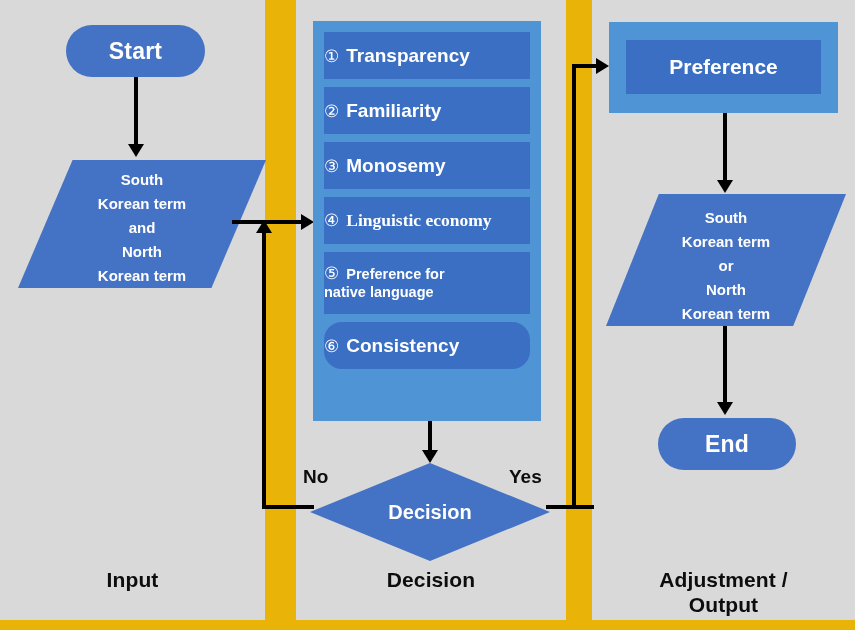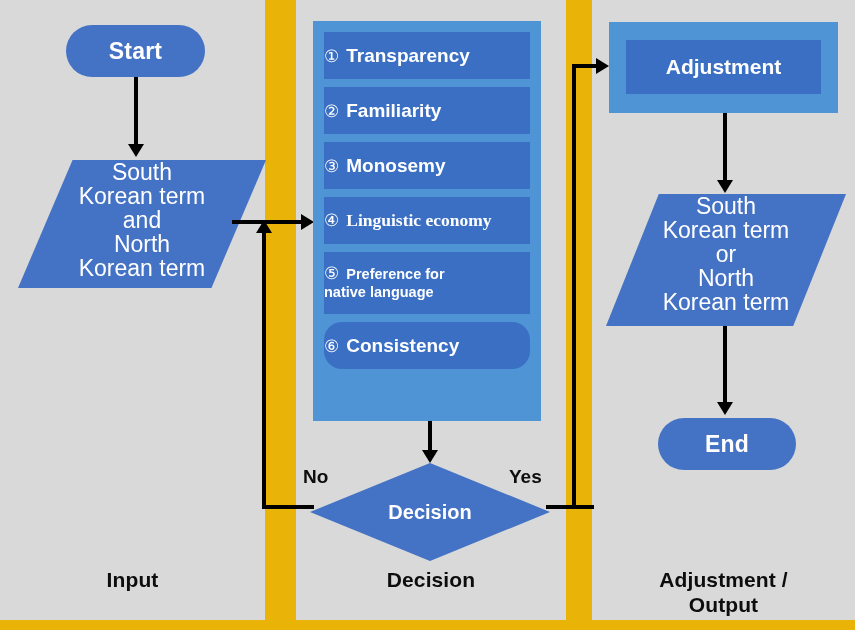--- a/index.html
+++ b/index.html
@@ -57,26 +57,26 @@
     letter-spacing: 0.2px;
   }
   #node-start { left: 66px;  top: 25px;  width: 139px; height: 52px; }
   #node-end   { left: 658px; top: 418px; width: 138px; height: 52px; }
 
   
   .parallelogram {
     position: absolute;
     background: #4472c4;
     color: #ffffff;
-    font-weight: normal;
-    font-size: 23px;
+    font-weight: bold;
+    font-size: 15px;
     line-height: 24px;
     text-align: center;
     display: flex;
-    align-items: flex-start;
+    align-items: flex-end;
     justify-content: center;
     -webkit-clip-path: polygon(22% 0%, 100% 0%, 78% 100%, 0% 100%);
     clip-path: polygon(22% 0%, 100% 0%, 78% 100%, 0% 100%);
   }
   #node-input-data  { left: 18px;  top: 160px; width: 248px; height: 128px; }
   #node-output-data { left: 606px; top: 194px; width: 240px; height: 132px; }
   .parallelogram .inner-text { padding: 0 14px; }
 
   
   #criteria-container {
@@ -289,21 +289,21 @@
 
   <div class="column-label" id="label-decision">Decision</div>
 
   <div class="line-h" style="left:546px; top:505px; width:48px;"></div>
   <div class="line-v" style="left:572px; top:64px; height:443px;"></div>
   <div class="line-h" style="left:572px; top:64px; width:26px;"></div>
   <div class="arrow arrow-right" style="left:596px; top:58px;"></div>
 
   <div id="node-systemicity-outer">
     <div id="node-systemicity-inner">
-      <span>Adjustment</span>
+      <span>Preference</span>
     </div>
   </div>
 
   <div class="line-v" style="left:723px; top:113px; height:70px;"></div>
   <div class="arrow arrow-down" style="left:717px; top:180px;"></div>
 
   <div class="parallelogram" id="node-output-data">
     <div class="inner-text">
       <div>South</div>
       <div>Korean term</div>

